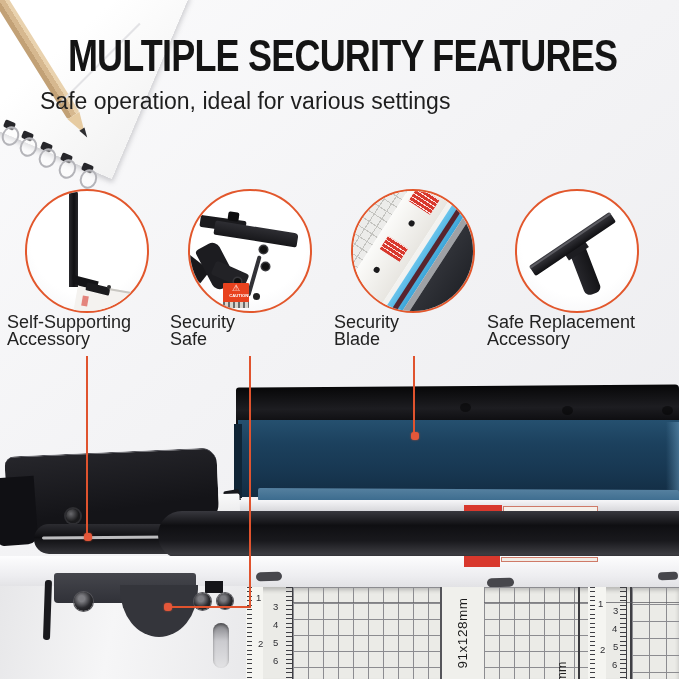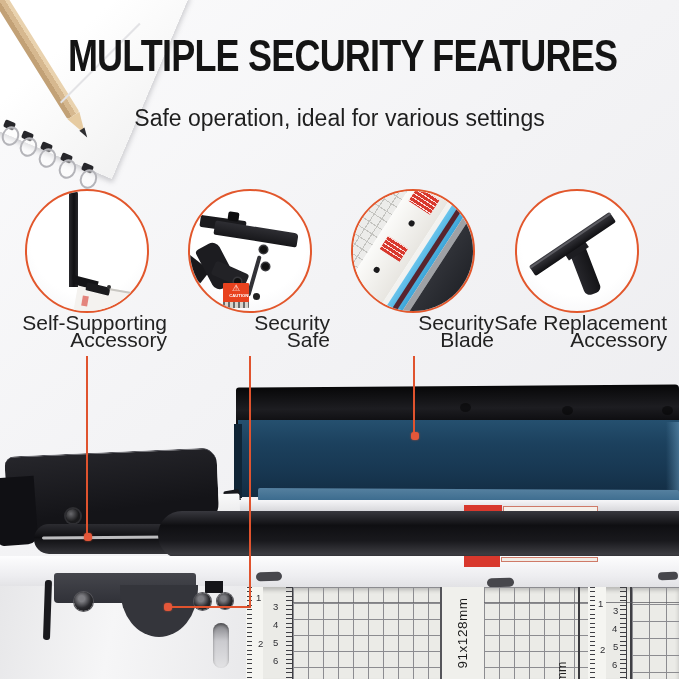--- a/index.html
+++ b/index.html
@@ -4,40 +4,40 @@
 <style>
   html,body{margin:0;padding:0;background:#fff;}
   .canvas{position:relative;width:679px;height:679px;overflow:hidden;
     font-family:"Liberation Sans",sans-serif;
     background:linear-gradient(140deg,#fbfbfc 0%,#f3f3f5 45%,#ebebee 100%);}
   .abs{position:absolute;}
 
   
   .title{left:0;right:0;top:30px;text-align:center;font-size:45px;font-weight:800;
     color:#141414;letter-spacing:-1px;transform:scaleX(.8);white-space:nowrap;}
-  .subtitle{left:0;right:0;top:105px;text-align:center;font-size:23px;color:#1e1e1e;}
+  .subtitle{left:0;right:0;top:88px;text-align:left;font-size:23px;color:#1e1e1e;padding-left:40px;}
   .sheet-line{left:60px;top:102px;width:112px;height:2px;background:#e3e3e6;
     transform:rotate(-45deg);transform-origin:0 0;}
 
   
   .paper{left:-70px;top:-58px;width:230px;height:200px;transform:rotate(23deg);
     background:linear-gradient(115deg,#ffffff 55%,#f2f2f2);box-shadow:2px 3px 5px rgba(120,120,128,.35);}
   .coil{width:13px;height:16px;border:2.5px solid #b4b4b9;border-radius:50%;transform:rotate(23deg);background:rgba(255,255,255,.4);}
   .clip{width:11px;height:8px;background:#26262a;border-radius:2px;transform:rotate(23deg);}
   .pencil{left:2px;top:-12px;width:146px;height:14px;transform:rotate(58deg);transform-origin:0 0;
     background:linear-gradient(180deg,#e9d2ae 0 4px,#d6b88f 4px 9px,#c2a176 9px 14px);border-radius:2px;}
   .pencil .wood{position:absolute;left:146px;top:0;width:0;height:0;
     border-top:7px solid transparent;border-bottom:7px solid transparent;border-left:22px solid #e6cba1;}
   .pencil .lead{position:absolute;left:162px;top:3.5px;width:0;height:0;
     border-top:3.5px solid transparent;border-bottom:3.5px solid transparent;border-left:10px solid #2d2d30;}
 
   
   .fcirc{top:189px;width:124px;height:124px;border-radius:50%;border:2.5px solid #e2572c;
     background:radial-gradient(circle at 50% 40%,#ffffff 60%,#f2f2f4);overflow:hidden;box-sizing:border-box;}
-  .flabel{top:314px;text-align:right;font-size:21px;line-height:17px;color:#222;}
+  .flabel{top:314px;text-align:left;font-size:18px;line-height:17px;color:#222;}
   
   .c1-bar{left:42px;top:0;width:9px;height:96px;border-radius:3px 3px 0 0;
     background:linear-gradient(90deg,#2a2a2e,#101013 55%,#27272b);}
   .c1-foot{left:44px;top:87px;width:27px;height:9px;background:#141417;border-radius:0 0 6px 10px;transform:rotate(14deg);}
   .c1-deck{left:48px;top:97px;width:64px;height:32px;background:#f4f2ef;border-top:2px solid #c9c7c2;transform:rotate(10deg);}
   .c1-wedge{left:59px;top:94px;width:24px;height:8px;background:#1b1b1e;border-radius:1px 4px 1px 1px;transform:rotate(14deg);}
   .c1-dot{left:80px;top:94px;width:4px;height:4px;background:#333;border-radius:50%;}
   .c1-red{left:55px;top:105px;width:6px;height:10px;background:#e0685f;opacity:.8;transform:rotate(10deg);}
   
   .c2-corner{left:10px;top:27px;width:46px;height:12px;background:#1a1a1d;border-radius:2px;transform:rotate(8deg);}

